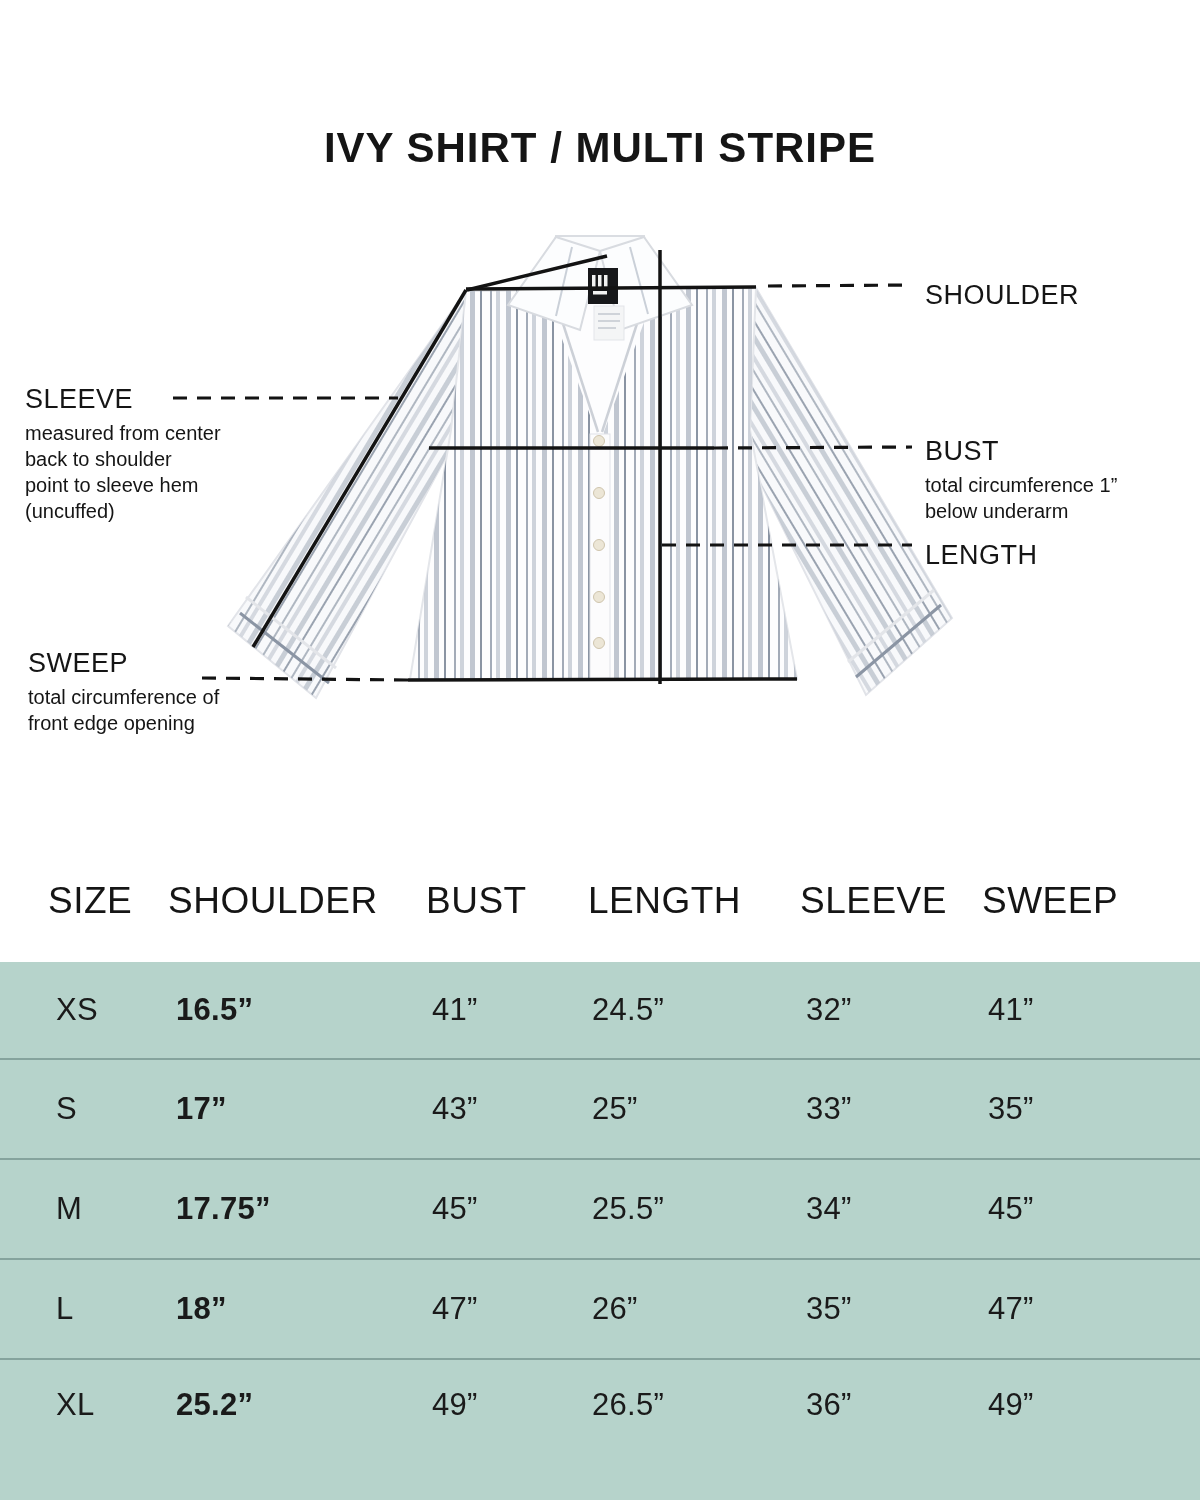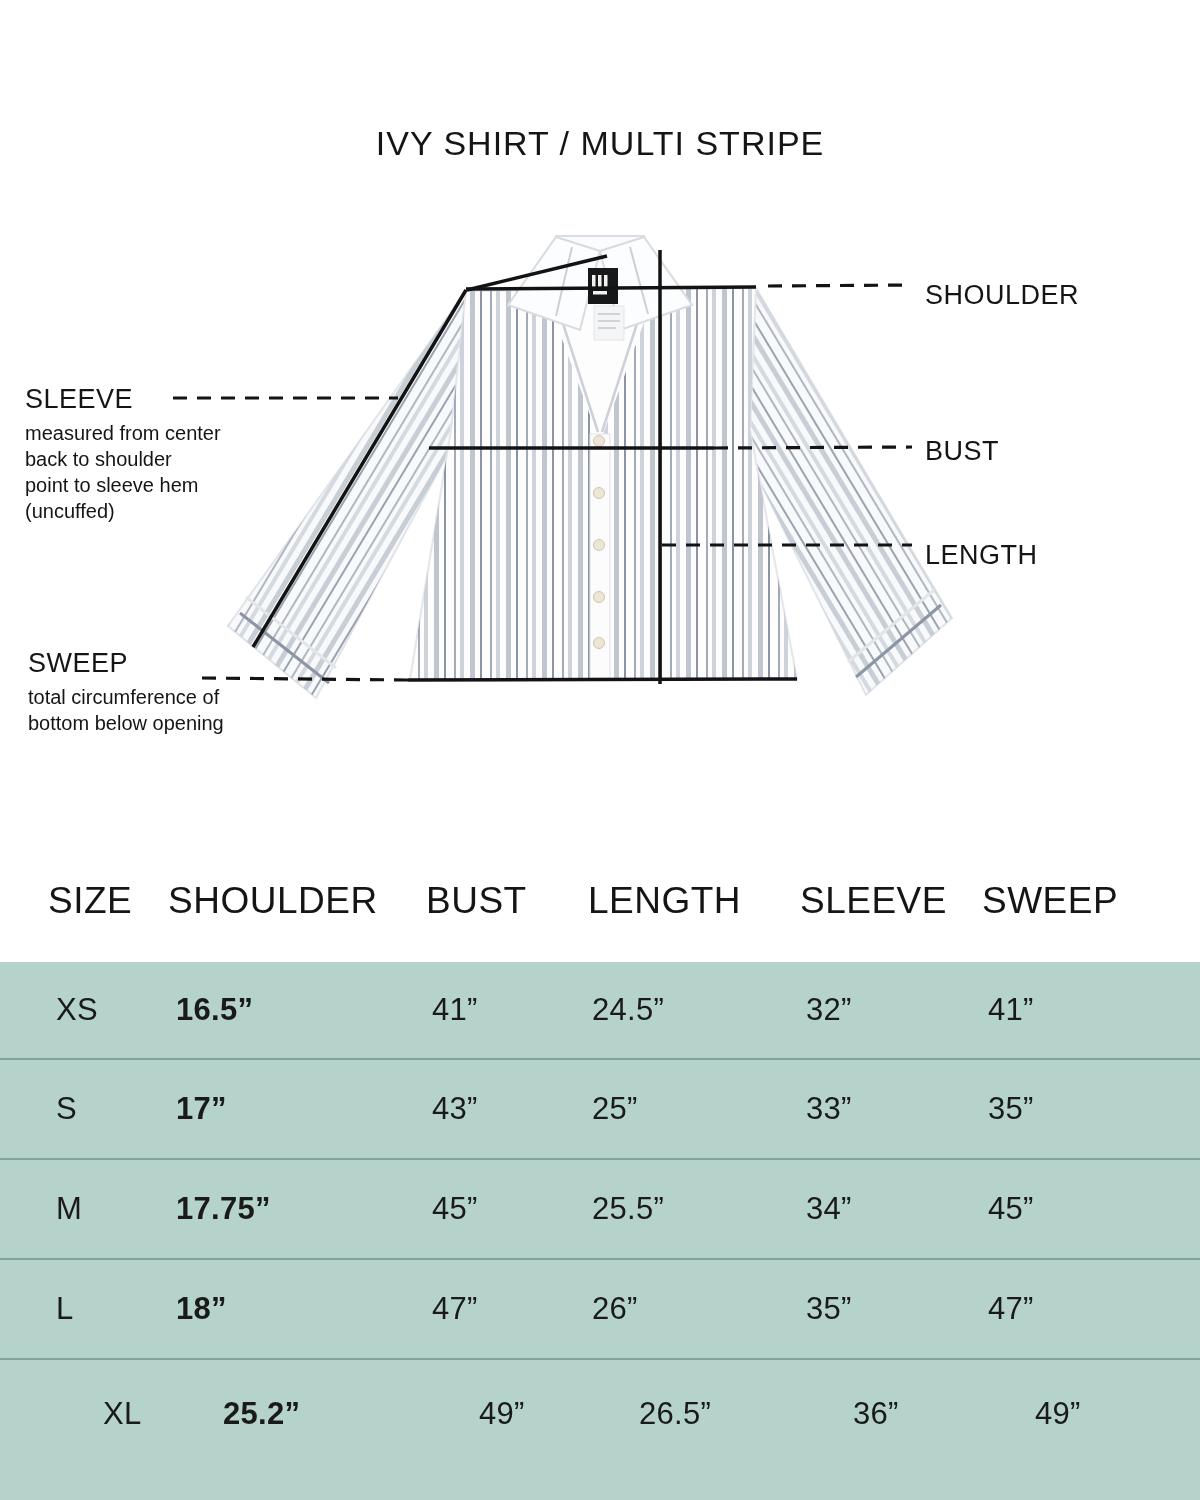--- a/index.html
+++ b/index.html
@@ -1,35 +1,35 @@
 <!DOCTYPE html>
 <html><head>
 <meta charset="utf-8">
 <style>
   html,body{margin:0;padding:0;background:#ffffff;}
   .page{position:relative;width:1200px;height:1500px;background:#ffffff;overflow:hidden;
         font-family:"Liberation Sans",sans-serif;color:#151515;}
   .title{position:absolute;top:124px;left:0;width:100%;text-align:center;
-         font-size:34px;font-weight:400;letter-spacing:1px;}
+         font-size:42px;font-weight:700;letter-spacing:1px;}
   .diagram{position:absolute;top:0;left:0;width:1200px;height:1500px;}
   .anno{position:absolute;}
   .anno-title{font-size:27px;letter-spacing:.5px;font-weight:400;}
   .anno-desc{font-size:20px;line-height:26px;margin-top:5px;white-space:pre-line;}
   .anno-right{width:250px;}
   .chart-header{position:absolute;top:880px;left:0;width:1200px;height:46px;}
   .chart-header span{position:absolute;top:0;font-size:37px;letter-spacing:.5px;white-space:nowrap;}
   .h-size{left:48px;}  .h-shoulder{left:168px;} .h-bust{left:426px;}
   .h-length{left:588px;} .h-sleeve{left:800px;} .h-sweep{left:982px;}
   .chart-body{position:absolute;top:962px;left:0;width:1200px;height:538px;background:#b6d3cb;}
   .row{position:relative;width:100%;box-sizing:border-box;}
   .r1{height:96px;} .r2,.r3,.r4{height:100px;border-top:2px solid #85a39d;}
   .r5{height:142px;border-top:2px solid #85a39d;}
   .row span{position:absolute;top:50%;transform:translateY(-50%);
             font-size:31px;letter-spacing:.3px;color:#1a1a1a;white-space:nowrap;}
-  .r5 span{top:36px;transform:none;margin-left:47px;}
+  .r5 span{top:27px;transform:none;}
   .c-size{left:56px;} .c-shoulder{left:176px;font-weight:bold;} .c-bust{left:432px;}
   .c-length{left:592px;} .c-sleeve{left:806px;} .c-sweep{left:988px;}
 </style>
 </head>
 <body>
 
 <div class="page">
 
   <div class="title">IVY SHIRT / MULTI STRIPE</div>
 
@@ -117,27 +117,29 @@
   <div class="anno" style="left:25px;top:384px;width:230px;">
     <div class="anno-title">SLEEVE</div>
     <div class="anno-desc">measured from center
 back to shoulder
 point to sleeve hem
 (uncuffed)</div>
   </div>
   <div class="anno" style="left:28px;top:648px;width:240px;">
     <div class="anno-title">SWEEP</div>
     <div class="anno-desc">total circumference of
-bottom below opening</div>
+front edge opening</div>
   </div>
   <div class="anno anno-right" style="left:925px;top:280px;">
     <div class="anno-title">SHOULDER</div>
   </div>
   <div class="anno anno-right" style="left:925px;top:436px;">
     <div class="anno-title">BUST</div>
+    <div class="anno-desc">total circumference 1”
+below underarm</div>
   </div>
   <div class="anno anno-right" style="left:925px;top:540px;">
     <div class="anno-title">LENGTH</div>
   </div>
 
   <div class="chart-header">
     <span class="h-size">SIZE</span>
     <span class="h-shoulder">SHOULDER</span>
     <span class="h-bust">BUST</span>
     <span class="h-length">LENGTH</span>

